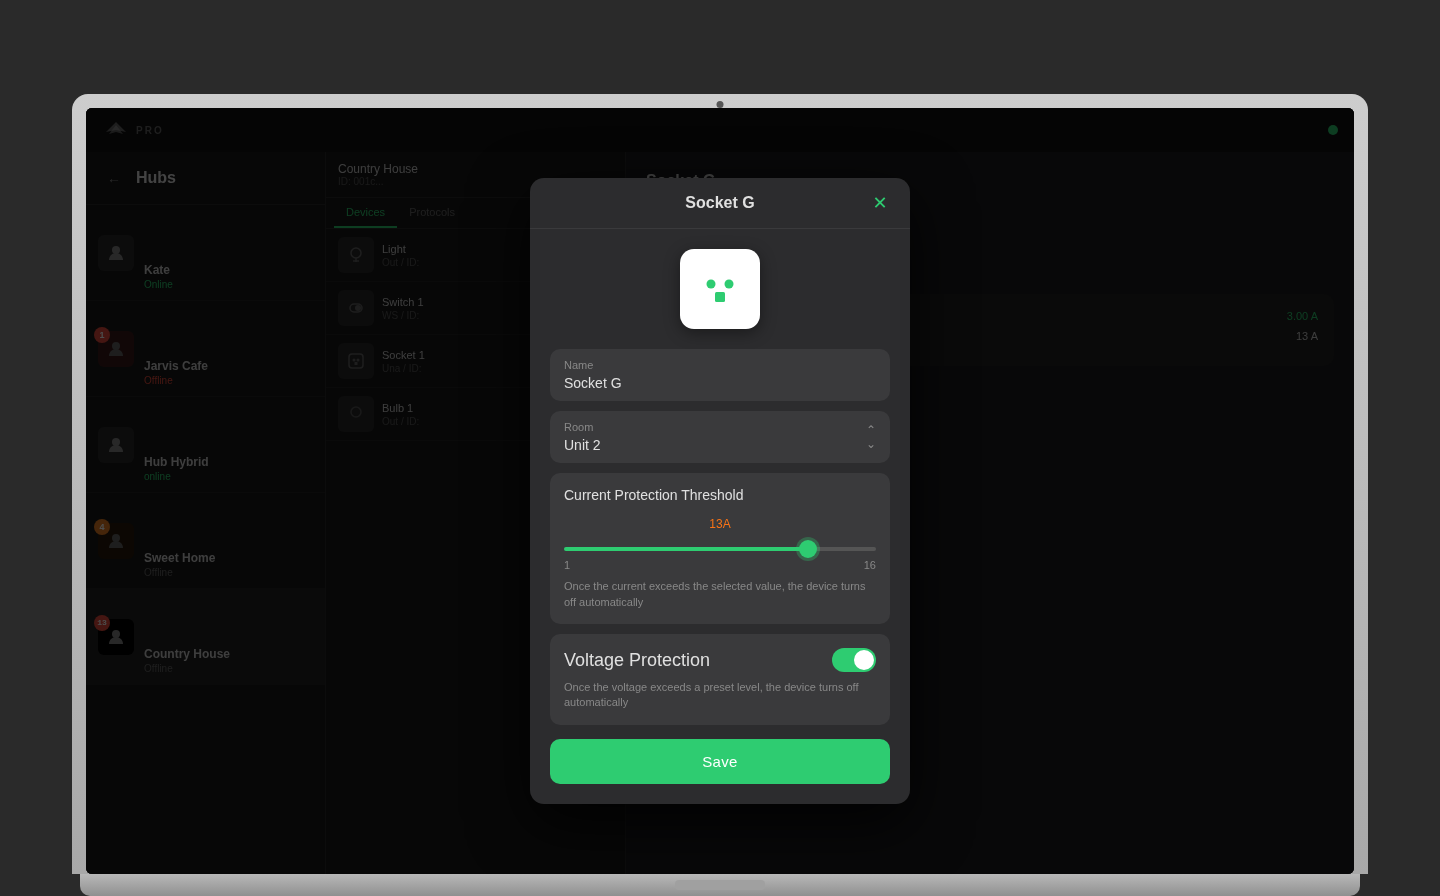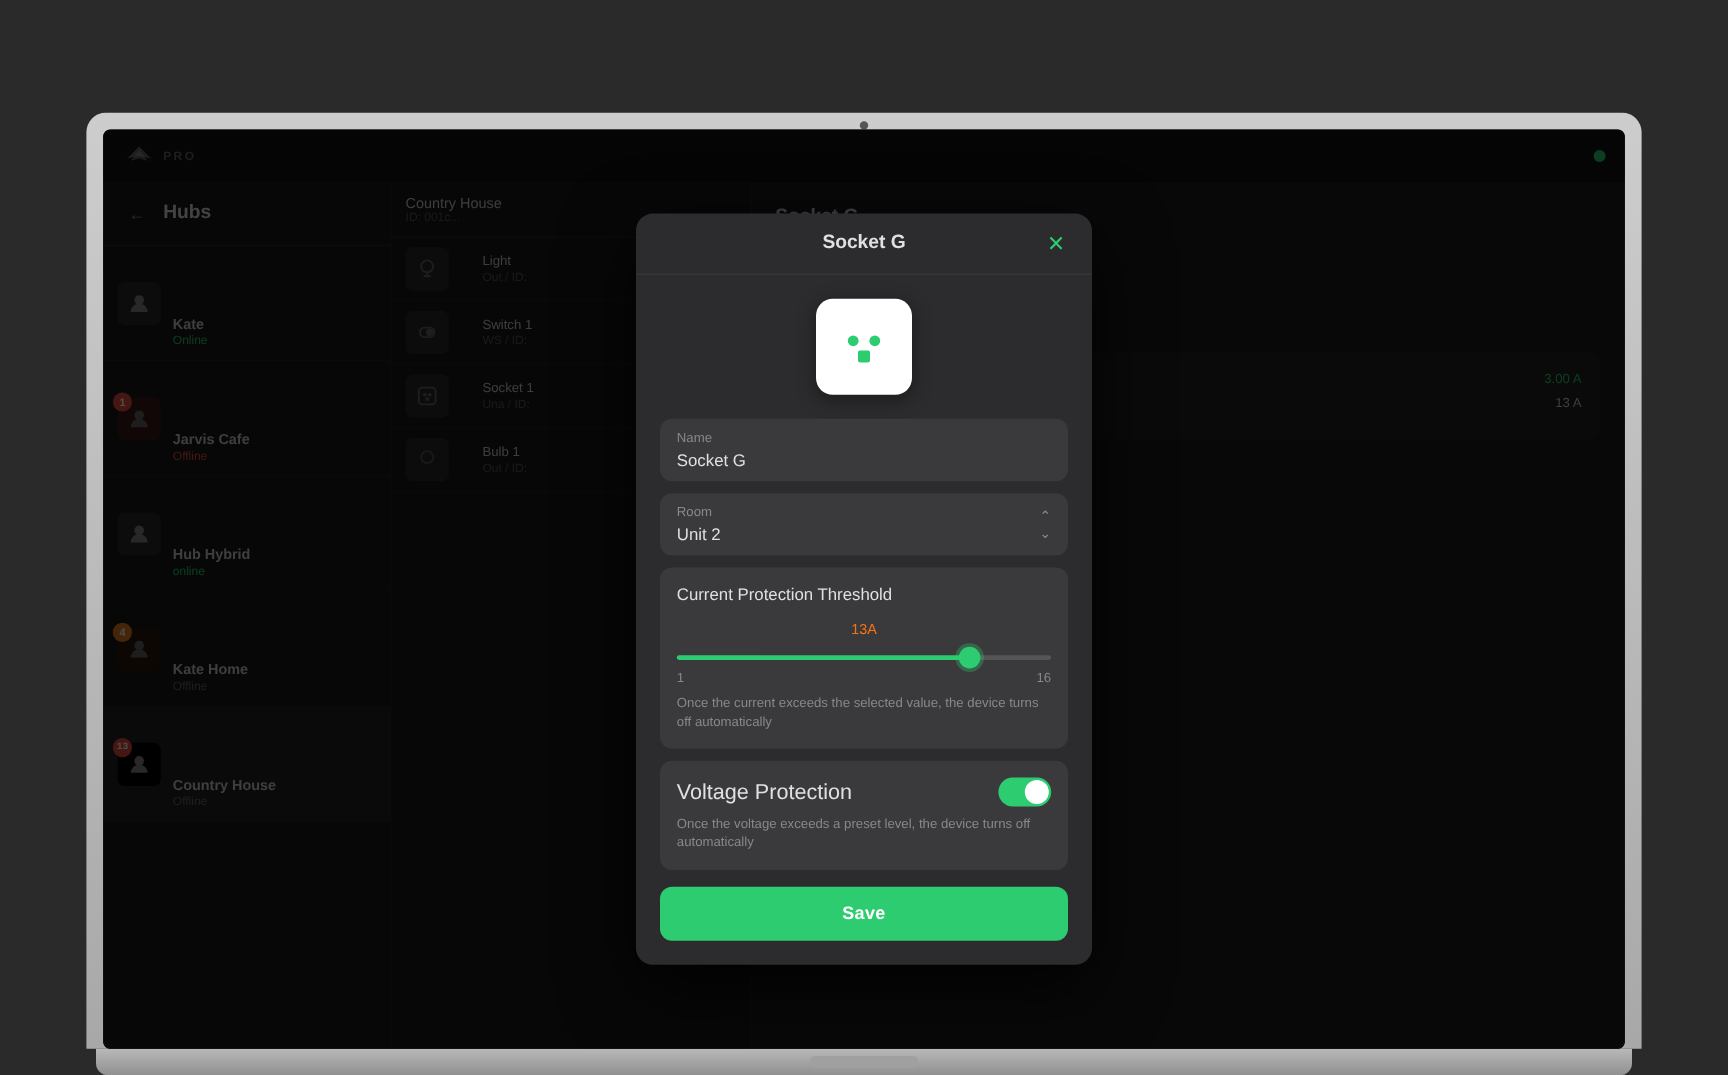--- a/index.html
+++ b/index.html
@@ -210,21 +210,21 @@
 
     .tab-btn.active {
       color: #2ecc71;
       border-bottom-color: #2ecc71;
     }
 
     .device-item {
       display: flex;
       align-items: center;
       padding: 8px 12px;
-      gap: 28px;
+      gap: 8px;
       cursor: pointer;
       border-bottom: 1px solid #222;
     }
 
     .device-thumb {
       width: 36px;
       height: 36px;
       background: #2a2a2a;
       border-radius: 6px;
       display: flex;
@@ -513,21 +513,21 @@
 
     
     .save-btn {
       width: 100%;
       padding: 14px;
       background: #2ecc71;
       border: none;
       border-radius: 10px;
       color: #fff;
       font-size: 15px;
-      font-weight: 700;
+      font-weight: 400;
       cursor: pointer;
       letter-spacing: 0.3px;
     }
   </style>
 </head>
 <body>
 
 <div style="display:flex; flex-direction:column; align-items:center; width:1440px; height:896px; background:#2a2a2a; justify-content:flex-end;">
   <div style="position:relative; width:1296px; height:780px; background:linear-gradient(180deg,#cdcdcd 0%,#a8a8a8 100%); border-radius:16px 16px 0 0; padding:14px 14px 0; display:flex; flex-direction:column; align-items:center;">
 
@@ -602,21 +602,21 @@
 
               <div class="sidebar-item">
                 <div class="hub-avatar" style="background:#2a1a0a;">
                   <div class="hub-badge orange">4</div>
                   <svg width="20" height="20" viewBox="0 0 20 20">
                       <circle cx="10" cy="7" r="4" fill="#666"></circle>
                       <path d="M3 17c0-3.866 3.134-7 7-7s7 3.134 7 7" fill="#666"></path>
                     </svg>
                 </div>
                 <div class="hub-info">
-                  <div class="hub-name">Kate Home</div>
+                  <div class="hub-name">Sweet Home</div>
                   <div class="hub-sub" style="color:#666;">Offline</div>
                 </div>
               </div>
 
               <div class="sidebar-item active">
                 <div class="hub-avatar" style="background:#000000;font-family:Liberation Mono, monospace;">
                   <div class="hub-badge red" style="font-size:8px;">13</div>
                   <svg width="20" height="20" viewBox="0 0 20 20">
                       <circle cx="10" cy="7" r="4" fill="#888"></circle>
                       <path d="M3 17c0-3.866 3.134-7 7-7s7 3.134 7 7" fill="#888"></path>
@@ -627,20 +627,24 @@
                   <div class="hub-sub" style="color:#666;">Offline</div>
                 </div>
               </div>
             </div>
           </div>
 
           <div class="center-panel">
             <div class="country-house-info">
               <div class="ch-name">Country House</div>
               <div class="ch-id">ID: 001c...</div>
+            </div>
+            <div class="tab-row">
+              <div class="tab-btn active">Devices</div>
+              <div class="tab-btn">Protocols</div>
             </div>
 
             <div>
               <div class="device-item">
                 <div class="device-thumb">
                   <svg width="20" height="20" viewBox="0 0 20 20">
                       <circle cx="10" cy="8" r="5" fill="none" stroke="#666" stroke-width="1.5"></circle>
                       <path d="M10 13v4M7 16h6" stroke="#666" stroke-width="1.5"></path>
                     </svg>
                 </div>

